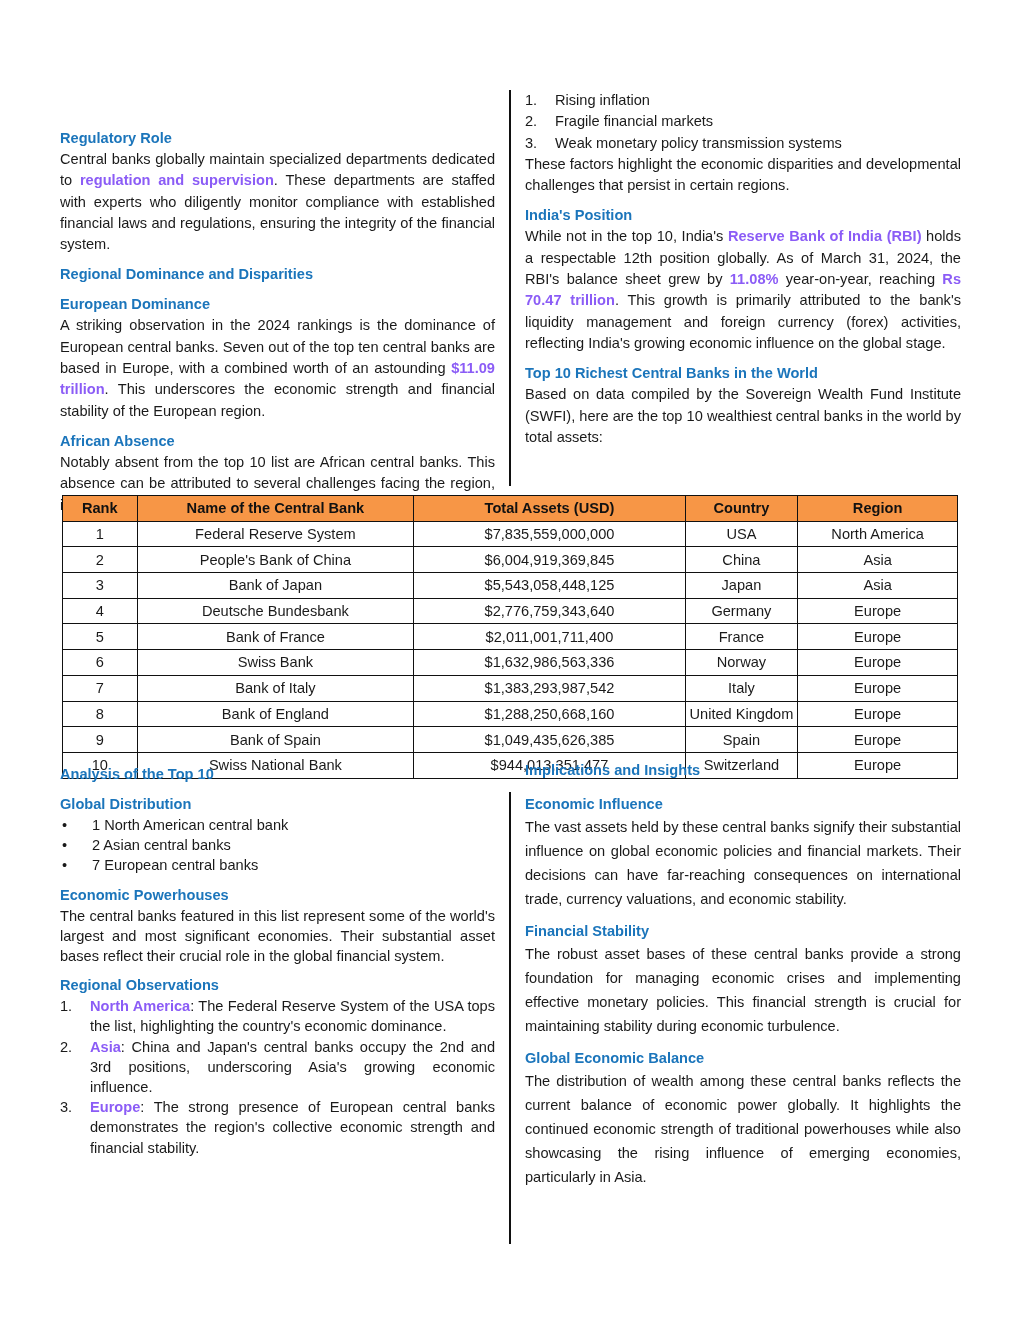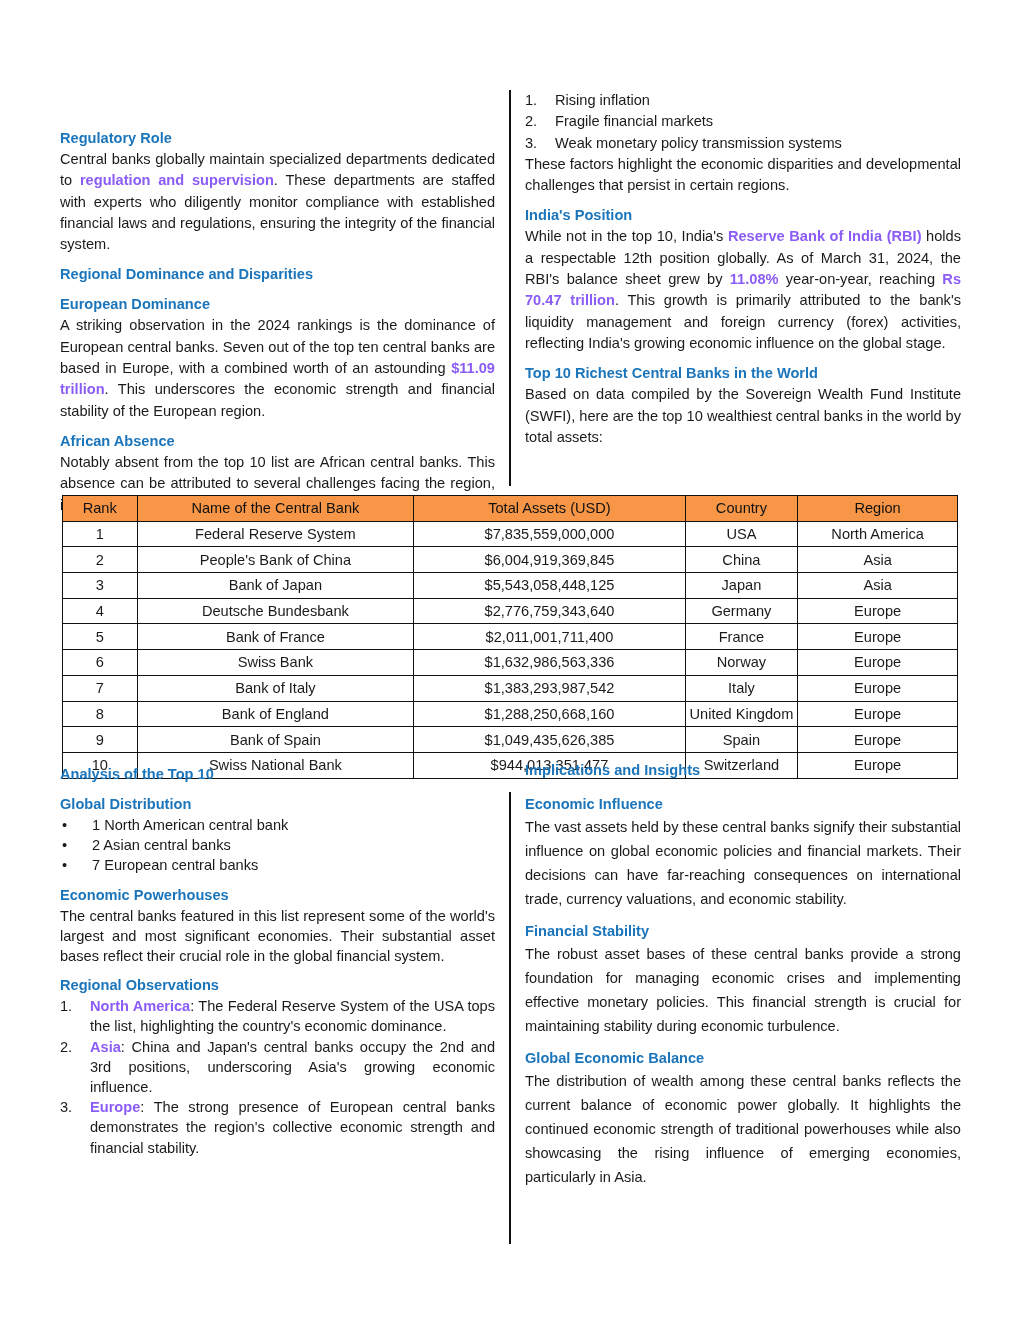--- a/index.html
+++ b/index.html
@@ -27,21 +27,21 @@
   ol.flat li .num { width: 30px; flex: none; }
   ol.flat li .txt { flex: 1; }
 
   table.banks {
     position: absolute; left: 62px; top: 495px; width: 896px;
     border-collapse: collapse; font-size: 14.6px;
   }
   table.banks th, table.banks td {
     border: 1.5px solid #111; text-align: center; padding: 0; height: 24.7px;
   }
-  table.banks th { background: #f79646; font-weight: normal; color: #111; }
+  table.banks th { background: #f79646; font-weight: bold; color: #111; }
   table.banks td { background: #fff; }
   .c-rank { width: 74px; }
   .c-name { width: 278px; }
   .c-assets { width: 272px; }
   .c-country { width: 112px; }
   .c-region { width: 160px; }
 
   .col-left-bottom { left: 60px; top: 764px; width: 435px; line-height: 20.2px; }
   .col-right-bottom { left: 525px; top: 759px; width: 436px; line-height: 24px; }
   .col-right-bottom h3 { line-height: 22px; }

